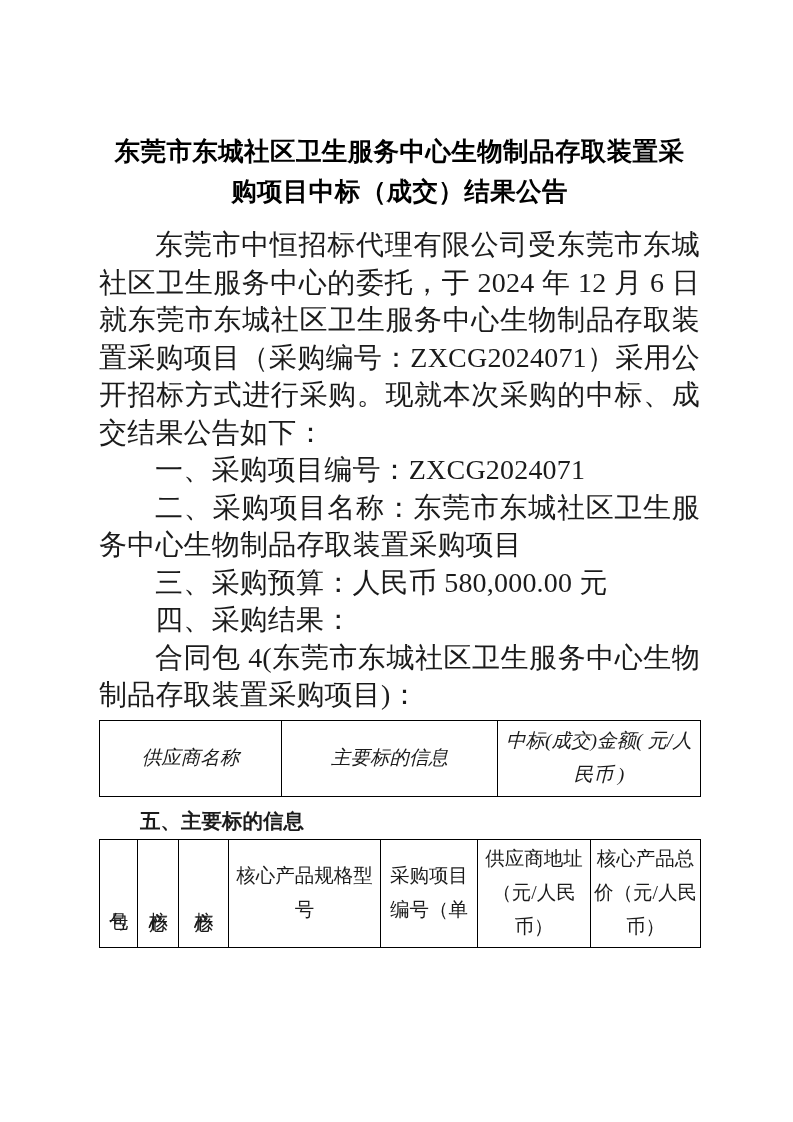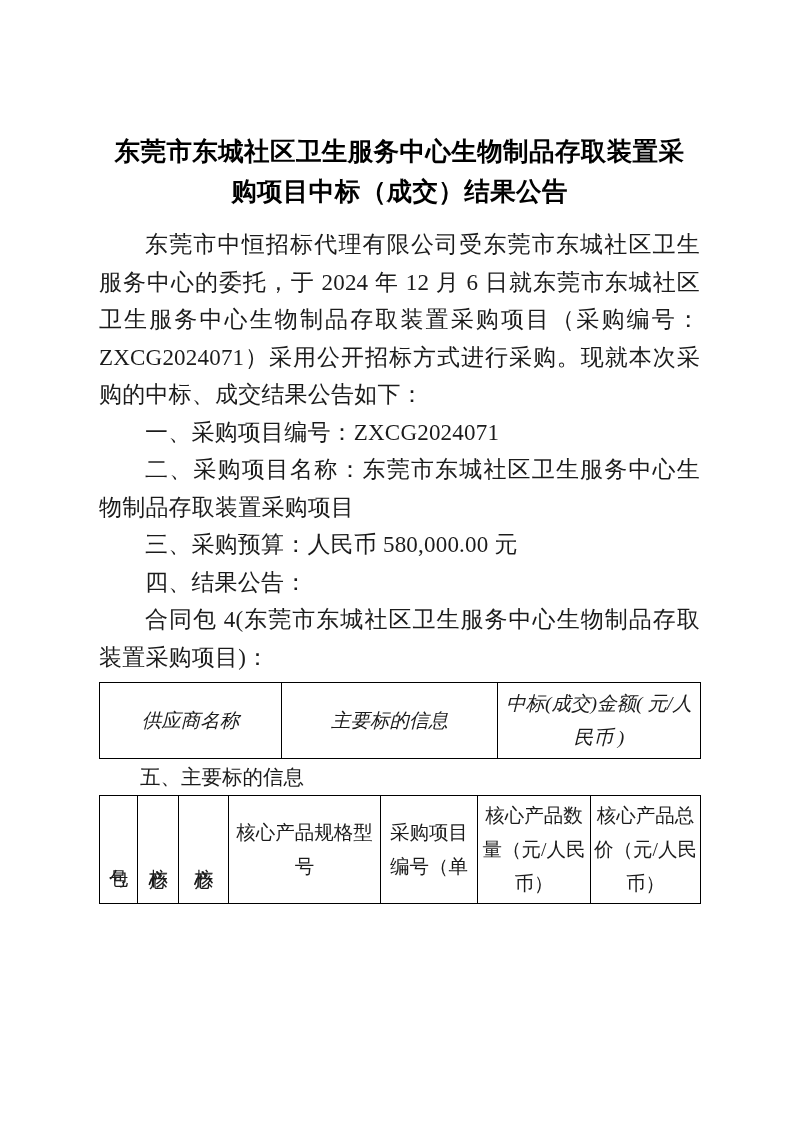--- a/index.html
+++ b/index.html
@@ -38,21 +38,21 @@
     line-height: 40px;
     text-align: center;
     letter-spacing: 0.4px;
     color: #000000;
     margin: 0 0 14px 0;
     padding: 0 4px;
   }
 
   
   .para {
-    font-size: 23px;
+    font-size: 28px;
     line-height: 37.5px;
     text-align: justify;
     text-justify: inter-ideograph;
     letter-spacing: 0.2px;
     margin: 0;
     color: #1b1b1b;
   }
   .para.indent { text-indent: 2em; }
 
   
@@ -79,22 +79,23 @@
   .tbl-award .c2 { width: 216px; }
   .tbl-award .c3 { width: 203px; }
   .tbl-award tr.head td { height: 76px; }
   .tbl-award tr.body td { height: 76px; }
 
   
   .sect-inline {
     font-size: 20.5px;
     line-height: 34px;
     text-indent: 2em;
-    margin: 1px 0 0 0;
+    margin: 7px 0 0 0;
     color: #1b1b1b;
+    font-weight: bold;
   }
 
   
   .tbl-subject { margin-top: 1px; }
   .tbl-subject td { height: 108px; padding: 2px 1px; vertical-align: middle; }
   .tbl-subject .k1 { width: 38px; }
   .tbl-subject .k2 { width: 41px; }
   .tbl-subject .k3 { width: 50px; }
   .tbl-subject .k4 { width: 152px; }
   .tbl-subject .k5 { width: 97px; }
@@ -125,21 +126,21 @@
     <h1 class="doc-title">东莞市东城社区卫生服务中心生物制品存取装置采购项目中标（成交）结果公告</h1>
 
     <p class="para indent">东莞市中恒招标代理有限公司受东莞市东城社区卫生服务中心的委托，于 2024 年 12 月 6 日就东莞市东城社区卫生服务中心生物制品存取装置采购项目（采购编号：ZXCG2024071）采用公开招标方式进行采购。现就本次采购的中标、成交结果公告如下：</p>
 
     <p class="para indent">一、采购项目编号：ZXCG2024071</p>
 
     <p class="para indent">二、采购项目名称：东莞市东城社区卫生服务中心生物制品存取装置采购项目</p>
 
     <p class="para indent">三、采购预算：人民币 580,000.00 元</p>
 
-    <p class="para indent">四、结果公告：</p>
+    <p class="para indent">四、采购结果：</p>
 
     <p class="para indent">合同包 4(东莞市东城社区卫生服务中心生物制品存取装置采购项目)：</p>
 
     <table class="tbl-award">
       <colgroup>
         <col class="c1">
           <col class="c2">
           <col class="c3">
       </colgroup>
       <tbody>
@@ -174,21 +175,21 @@
           <td>
             <span class="vtext">核心产</span>
           </td>
           <td>
             <span class="wrapcell">核心产品规格型号</span>
           </td>
           <td>
             <span class="wrapcell">采购项目编号（单</span>
           </td>
           <td>
-            <span class="wrapcell">核心产品数量（元/人民币）</span>
+            <span class="wrapcell">供应商地址（元/人民币）</span>
           </td>
           <td>
             <span class="wrapcell">核心产品总价（元/人民币）</span>
           </td>
         </tr>
       </tbody>
     </table>
 
   </div>
 </div>

